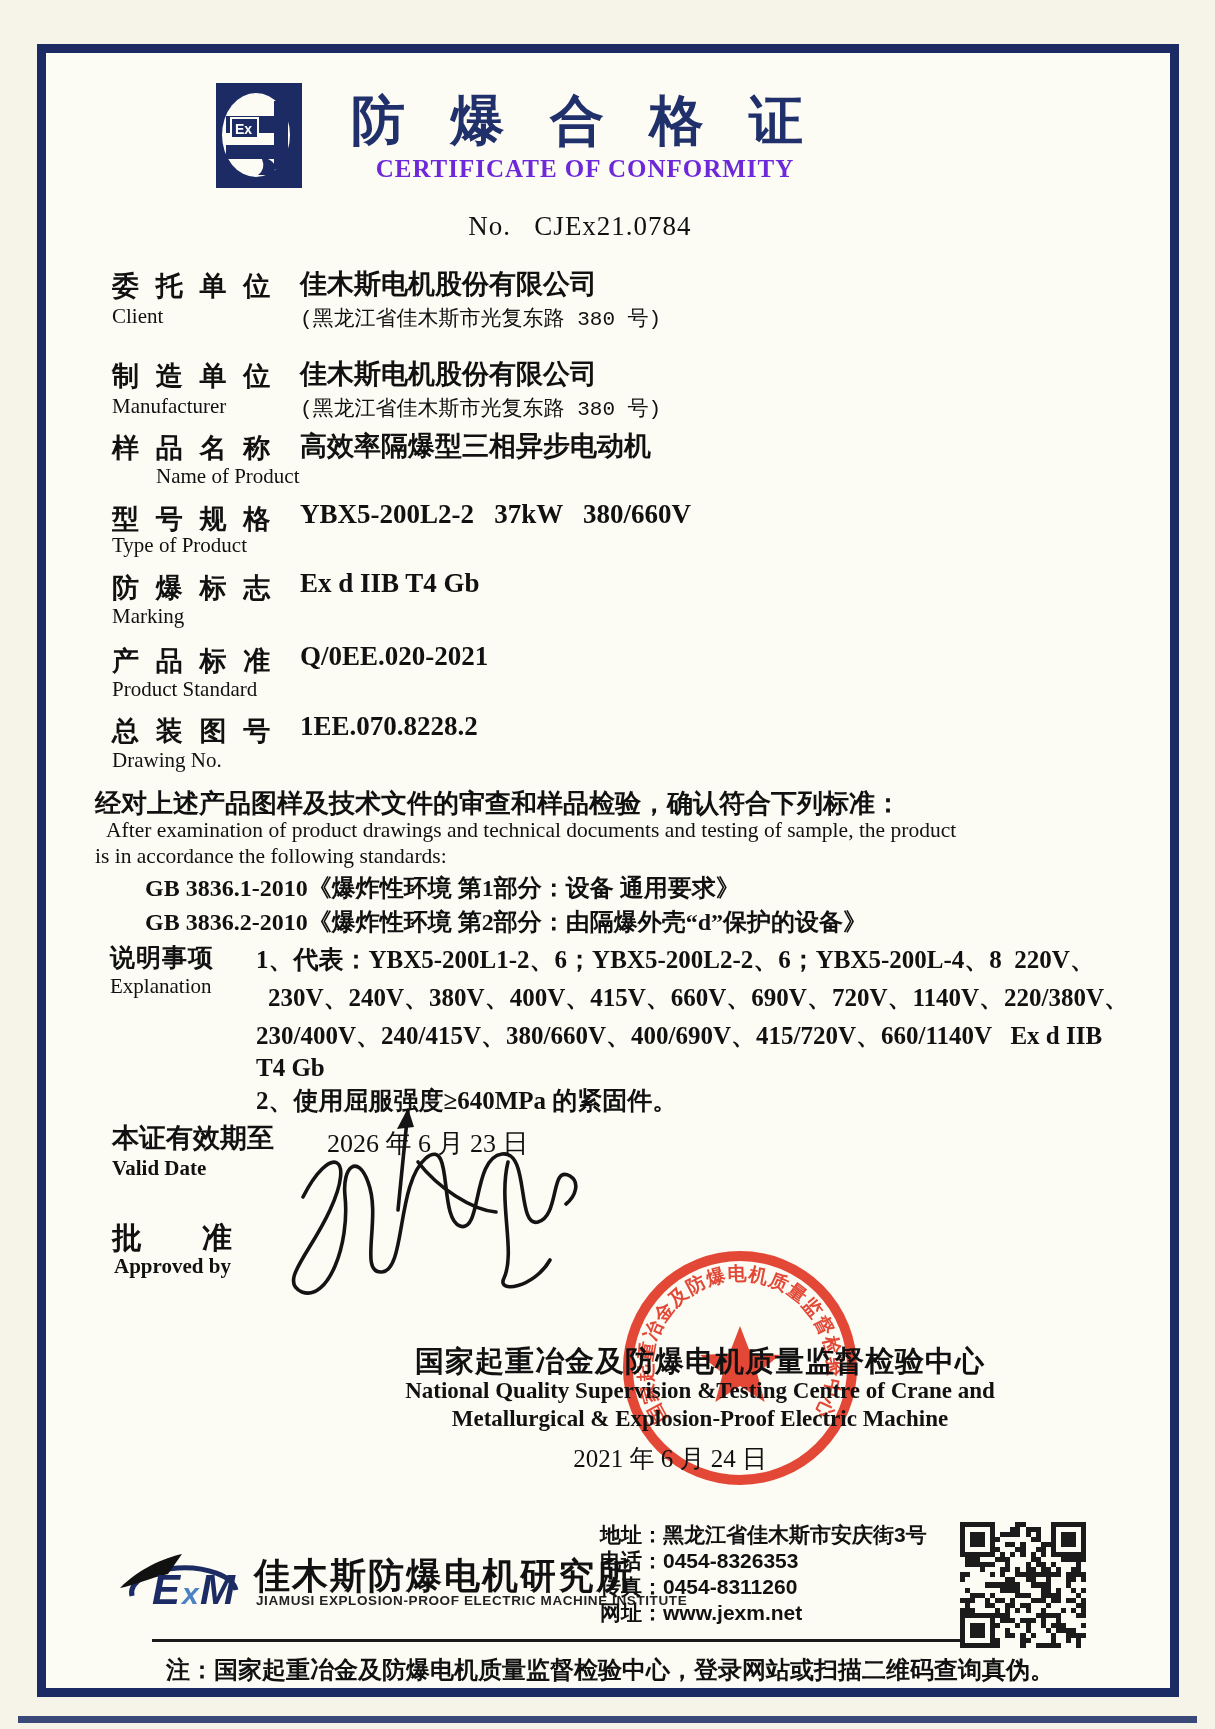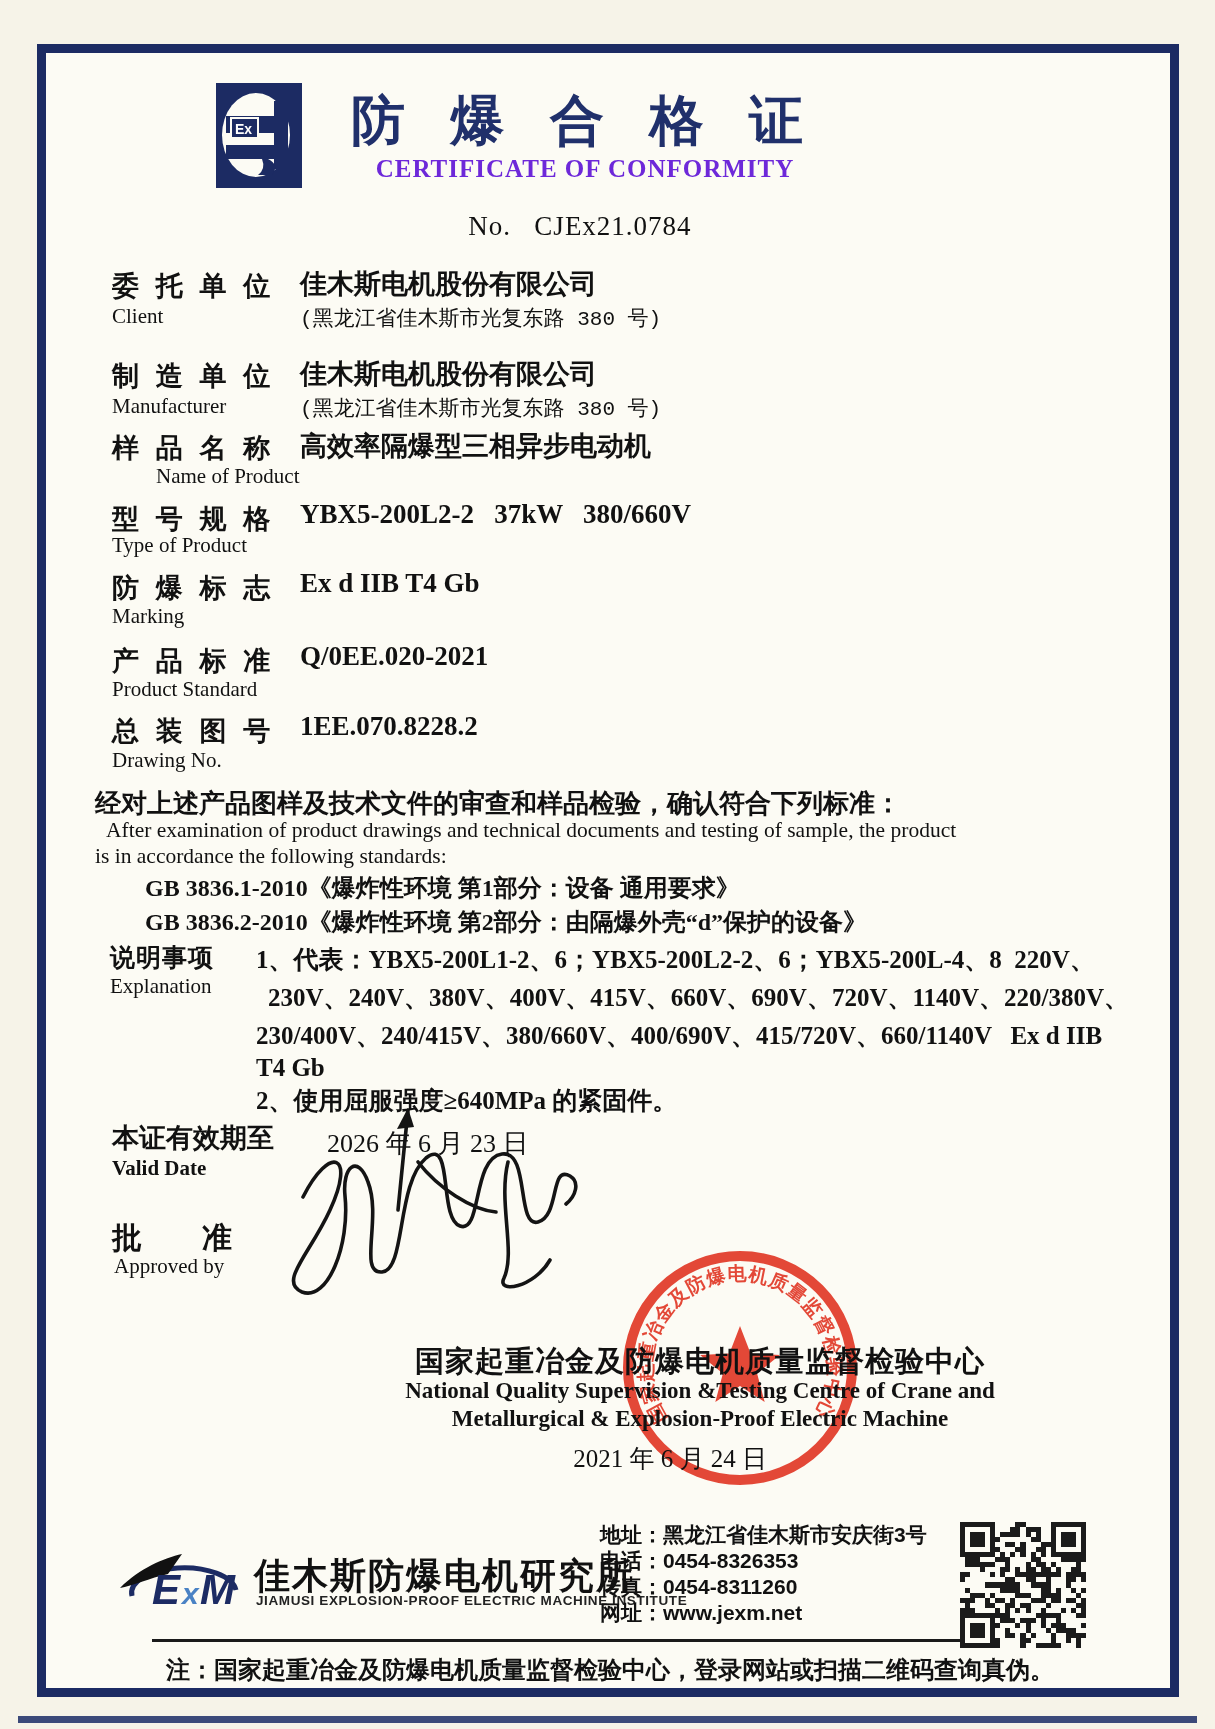--- a/index.html
+++ b/index.html
@@ -98,21 +98,21 @@
 <div class="abs exl" style="left:256px;top:981px;width:870px;margin-left:12px;">230V、240V、380V、400V、415V、660V、690V、720V、1140V、220/380V、</div>
 <div class="abs exl" style="left:256px;top:1019px;width:870px;">230/400V、240/415V、380/660V、400/690V、415/720V、660/1140V   Ex d IIB</div>
 <div class="abs exl" style="left:256px;top:1054px;width:870px;">T4 Gb</div>
 <div class="abs exl" style="left:256px;top:1084px;width:870px;">2、使用屈服强度≥640MPa 的紧固件。</div>
 
 <div class="abs" style="left:112px;top:1120px;font-size:27px;font-weight:bold;">本证有效期至</div>
 <div class="abs le" style="left:112px;top:1156px;font-weight:bold;">Valid Date</div>
 <div class="abs" style="left:327px;top:1126px;font-size:26px;">2026 年 6 月 23 日</div>
 
 <div class="abs" style="left:112px;top:1218px;font-size:30px;font-weight:bold;">批　　准</div>
-<div class="abs le" style="left:114px;top:1254px;font-weight:normal;">Approved by</div>
+<div class="abs le" style="left:114px;top:1254px;font-weight:bold;">Approved by</div>
 
 <div class="abs" style="left:258px;top:1092px;z-index:3;">
   <svg width="340" height="220" viewBox="0 0 340 220">
     <g stroke="#141414" stroke-width="3.6" fill="none" stroke-linecap="round">
       <path d="M150,18 L140,118"></path>
       <path d="M150,16 l-11,21 l17,-2 z" fill="#141414" stroke="none"></path>
       <path d="M45,105 C72,52 98,62 72,118 C52,162 20,190 44,200 C70,210 92,152 87,104 C84,74 100,62 110,90 C124,126 100,182 124,180 C148,178 138,92 168,66 C196,44 180,126 202,134 C224,142 214,66 244,62 C272,58 258,136 280,130 C302,124 292,72 312,84 C322,90 318,104 308,112"></path>
       <path d="M160,70 C180,96 214,118 238,120"></path>
       <path d="M250,70 C240,110 258,160 246,186 C238,202 276,196 292,168"></path>
     </g>

